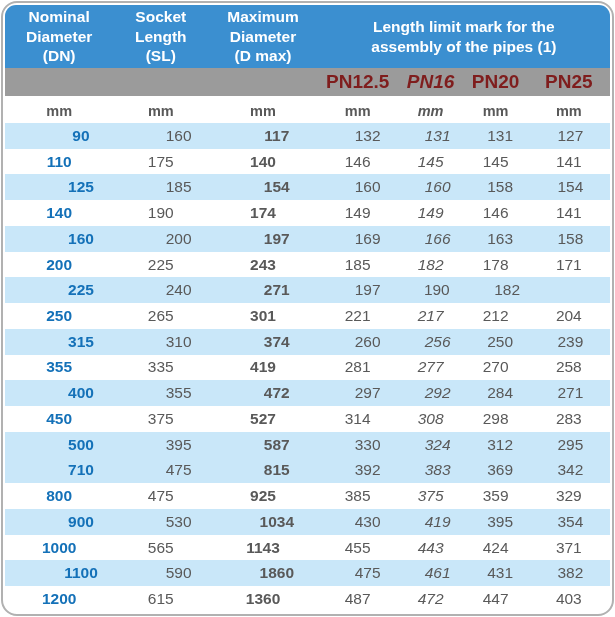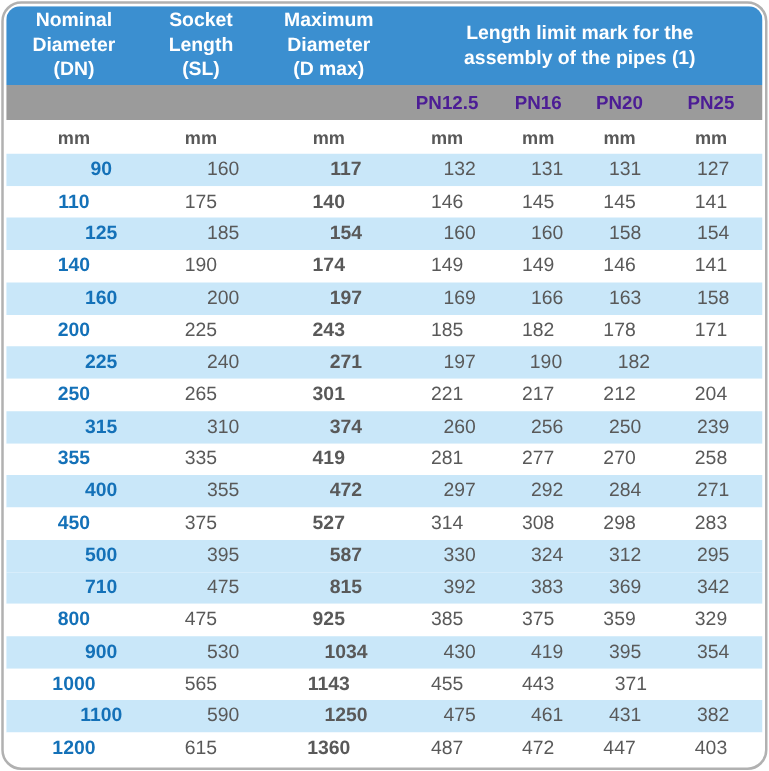--- a/index.html
+++ b/index.html
@@ -28,37 +28,37 @@
   .cell {
     display: flex; flex-direction: column;
     align-items: center; justify-content: center;
     text-align: center;
     overflow: hidden;
   }
   .c1 { flex: 0 0 17.9%; align-items: center; }
   .c2 { flex: 0 0 15.7%; }
   .c3 { flex: 0 0 18.1%; font-weight: bold; }
   .c4 { flex: 0 0 13.2%; }
-  .c5 { flex: 0 0 10.9%; }
+  .c5 { flex: 0 0 10.9%; font-style: italic; }
   .c6 { flex: 0 0 10.6%; }
   .c7 { flex: 0 0 13.6%; }
   .cgroup { flex: 0 0 48.3%; }
 
   .head-row {
     flex: 0 0 63px;
     background: var(--header-bg, #3b8fd0);
   }
   .hdr { color: #ffffff; font-weight: bold; font-size: 15.5px; line-height: 1.26; }
   .hline { display: block; }
 
   .sub-row {
     flex: 0 0 28px;
     background: var(--subheader-bg, #9b9b9b);
   }
-  .pn { color: #4c1d95; font-weight: bold; font-size: 15px; }
+  .pn { color: #7f1d1d; font-weight: bold; font-size: 19px; }
 
   .units-row {
     flex: 0 0 27px;
     background: #ffffff;
     align-items: flex-end;
   }
   .units-row .cell { height: 100%; justify-content: flex-end; padding-bottom: 4px; }
   .unit { color: var(--data-text, #595959); font-weight: bold; font-size: 14.5px; }
 
   .tbody { flex: 1 1 auto; display: flex; flex-direction: column; }
@@ -259,26 +259,27 @@
           <div class="cell c5 val">419</div>
           <div class="cell c6 val">395</div>
           <div class="cell c7 val">354</div>
         </div>
         <div class="row data-row plain">
           <div class="cell c1 dn">1000</div>
           <div class="cell c2 val">565</div>
           <div class="cell c3 val">1143</div>
           <div class="cell c4 val">455</div>
           <div class="cell c5 val">443</div>
+          <div class="cell c6 val">424</div>
           <div class="cell c7 val">371</div>
         </div>
         <div class="row data-row stripe">
           <div class="cell c1 dn">1100</div>
           <div class="cell c2 val">590</div>
-          <div class="cell c3 val">1250</div>
+          <div class="cell c3 val">1860</div>
           <div class="cell c4 val">475</div>
           <div class="cell c5 val">461</div>
           <div class="cell c6 val">431</div>
           <div class="cell c7 val">382</div>
         </div>
         <div class="row data-row plain">
           <div class="cell c1 dn">1200</div>
           <div class="cell c2 val">615</div>
           <div class="cell c3 val">1360</div>
           <div class="cell c4 val">487</div>

